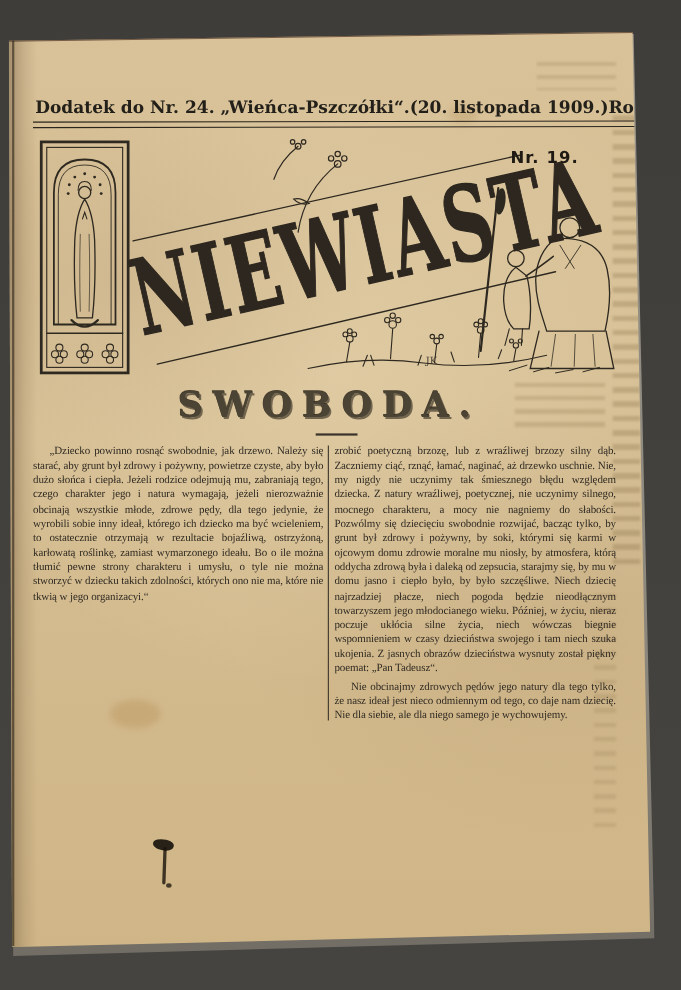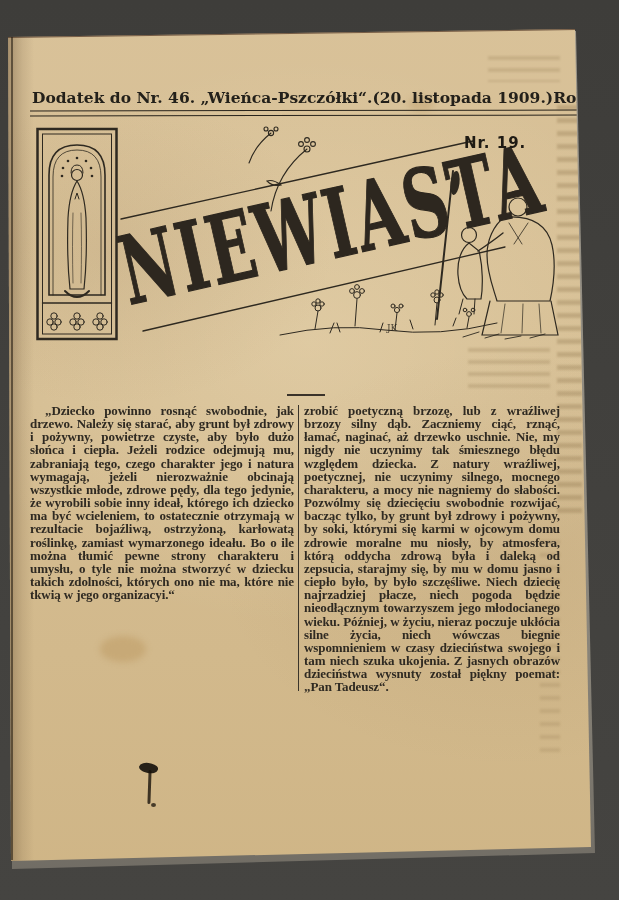--- a/index.html
+++ b/index.html
@@ -66,21 +66,21 @@
     color:#4b4434;
     text-shadow:1.5px 1.5px 0 rgba(44,37,26,0.6), -0.5px -0.5px 0 rgba(44,37,26,0.85);
   }
   .title-rule{position:absolute;left:287px;top:394px;width:38px;height:2px;background:#3a332a;}
 
   .columns{
     position:absolute;left:30px;top:404px;width:530px;
     display:flex;align-items:stretch;
     color:#2f2a22;
   }
-  .col{font-size:13px;line-height:13.15px;font-weight:bold;letter-spacing:-0.1px;
+  .col{font-size:10px;line-height:13.15px;font-weight:normal;letter-spacing:-0.1px;
     text-align:justify;hyphens:auto;-webkit-hyphens:auto;}
   .col p{margin:0;}
   .col p + p{margin-top:3px;}
   .col .indent{text-indent:15px;}
   .col-left{width:264px;}
   .col-divider{width:1px;background:#3a342a;margin:1px 5px 2px 4px;}
   .col-right{flex:1;}
 
   .ink-blot{position:absolute;left:139px;top:763px;width:19px;height:10px;background:#18140e;
     border-radius:60% 40% 55% 45%;transform:rotate(14deg);opacity:.92;}
@@ -99,21 +99,21 @@
     <div class="gutter-shadow"></div>
     <div class="gutter-crease"></div>
     <div class="stain stain-a"></div>
     <div class="stain stain-b"></div>
     <div class="ghost ghost-right"></div>
     <div class="ghost ghost-title"></div>
     <div class="ghost ghost-top"></div>
     <div class="ghost ghost-col"></div>
 
     <div class="header-row">
-      <span>Dodatek do Nr. 46. „Wieńca-Pszczółki“.</span>
+      <span>Dodatek do Nr. 24. „Wieńca-Pszczółki“.</span>
       <span>(20. listopada 1909.)</span>
       <span>Rok X.</span>
     </div>
     <div class="header-rule"></div>
 
     <div class="masthead">
       <svg width="525" height="224" viewBox="0 0 525 224">
         <g stroke="#2e2920" fill="none" stroke-linecap="round">
 
           <g>
@@ -216,29 +216,31 @@
           </g>
 
           <text transform="translate(94,182) rotate(-12.8) scale(0.64 1)" font-family="'DejaVu Serif', serif" font-weight="bold" font-size="95" letter-spacing="4" fill="#2d271f" stroke="#2d271f" stroke-width="1.2">NIEWIASTA</text>
 
           <text x="352" y="208" font-family="'DejaVu Serif', serif" font-size="9" fill="#2e2920" stroke="none" opacity="0.85">JK</text>
         </g>
       </svg>
       <div class="issue-no">Nr. 19.</div>
     </div>
 
+    <div class="article-title">SWOBODA.</div>
     <div class="title-rule"></div>
 
     <div class="columns">
       <div class="col col-left">
         <p class="indent">„Dziecko powinno rosnąć swobodnie, jak drzewo. Należy się starać, aby grunt był zdrowy i pożywny, powietrze czyste, aby było dużo słońca i ciepła. Jeżeli rodzice odejmują mu, zabraniają tego, czego charakter jego i natura wymagają, jeżeli nierozważnie obcinają wszystkie młode, zdrowe pędy, dla tego jedynie, że wyrobili sobie inny ideał, którego ich dziecko ma być wcieleniem, to ostatecznie otrzymają w rezultacie bojaźliwą, ostrzyżoną, karłowatą roślinkę, zamiast wymarzonego ideału. Bo o ile można tłumić pewne strony charakteru i umysłu, o tyle nie można stworzyć w dziecku takich zdolności, których ono nie ma, które nie tkwią w jego organizacyi.“</p>
       </div>
       <div class="col-divider"></div>
       <div class="col col-right">
         <p>zrobić poetyczną brzozę, lub z wraźliwej brzozy silny dąb. Zaczniemy ciąć, rznąć, łamać, naginać, aż drzewko uschnie. Nie, my nigdy nie uczynimy tak śmiesznego błędu względem dziecka. Z natury wraźliwej, poetycznej, nie uczynimy silnego, mocnego charakteru, a mocy nie nagniemy do słabości. Pozwólmy się dziecięciu swobodnie rozwijać, bacząc tylko, by grunt był zdrowy i pożywny, by soki, którymi się karmi w ojcowym domu zdrowie moralne mu niosły, by atmosfera, którą oddycha zdrową była i daleką od zepsucia, starajmy się, by mu w domu jasno i ciepło było, by było szczęśliwe. Niech dziecię najrzadziej płacze, niech pogoda będzie nieodłącznym towarzyszem jego młodocianego wieku. Później, w życiu, nieraz poczuje ukłócia silne życia, niech wówczas biegnie wspomnieniem w czasy dzieciństwa swojego i tam niech szuka ukojenia. Z jasnych obrazów dzieciństwa wysnuty został piękny poemat: „Pan Tadeusz“.</p>
+        <p class="indent">Nie obcinajmy zdrowych pędów jego natury dla tego tylko, że nasz ideał jest nieco odmiennym od tego, co daje nam dziecię. Nie dla siebie, ale dla niego samego je wychowujemy.</p>
       </div>
     </div>
 
     <div class="ink-blot"></div>
     <div class="ink-drip"></div>
     <div class="ink-splat"></div>
   </div>
 </div>
 
 </body></html>

